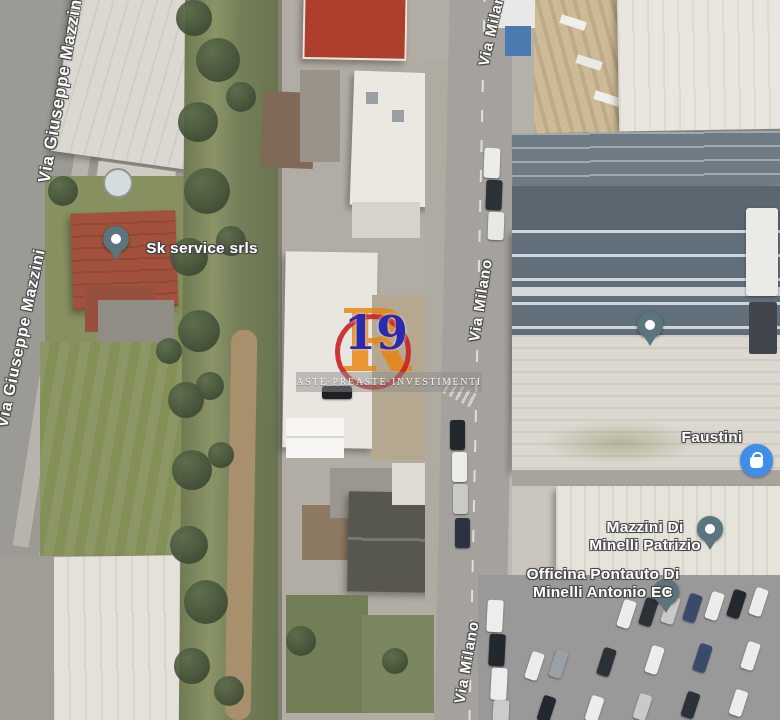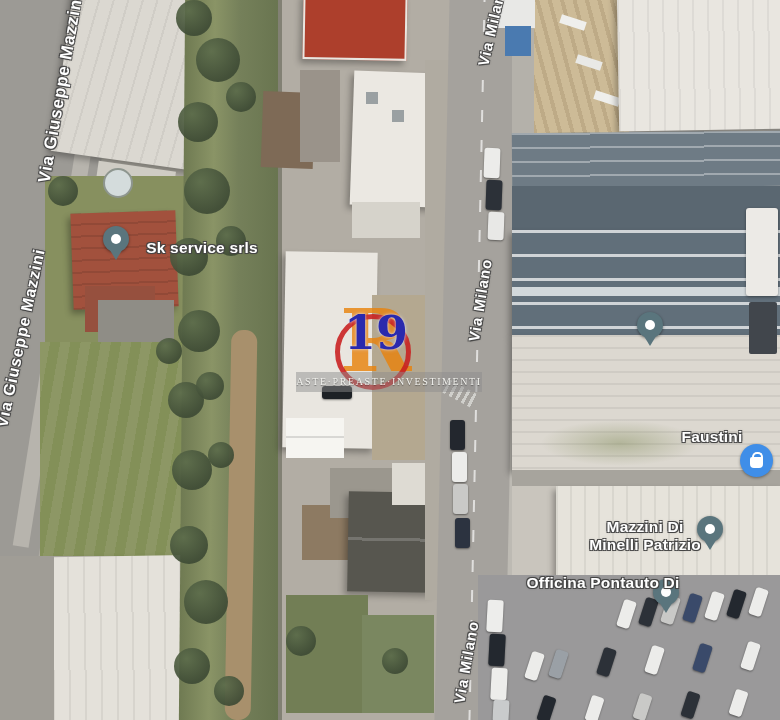--- a/index.html
+++ b/index.html
@@ -187,20 +187,21 @@
 
   <div class="pin" style="left:697px;top:516px;"></div>
   <div class="poi-label" style="left:645px;top:536px;">
     <span>Mazzini Di</span>
     <span>Minelli Patrizio</span>
   </div>
 
   <div class="pin" style="left:653px;top:579px;"></div>
   <div class="poi-label" style="left:577px;top:583px;margin-left:26px;">
     <span>Officina Pontauto Di</span>
+    <span>Minelli Antonio EC</span>
   </div>
 
   <div>
     <div class="wm-letter">R</div>
     <div class="wm-ring"></div>
     <div class="wm-number">19</div>
     <div class="wm-banner">ASTE·PREASTE·INVESTIMENTI</div>
   </div>
 
 </div>

